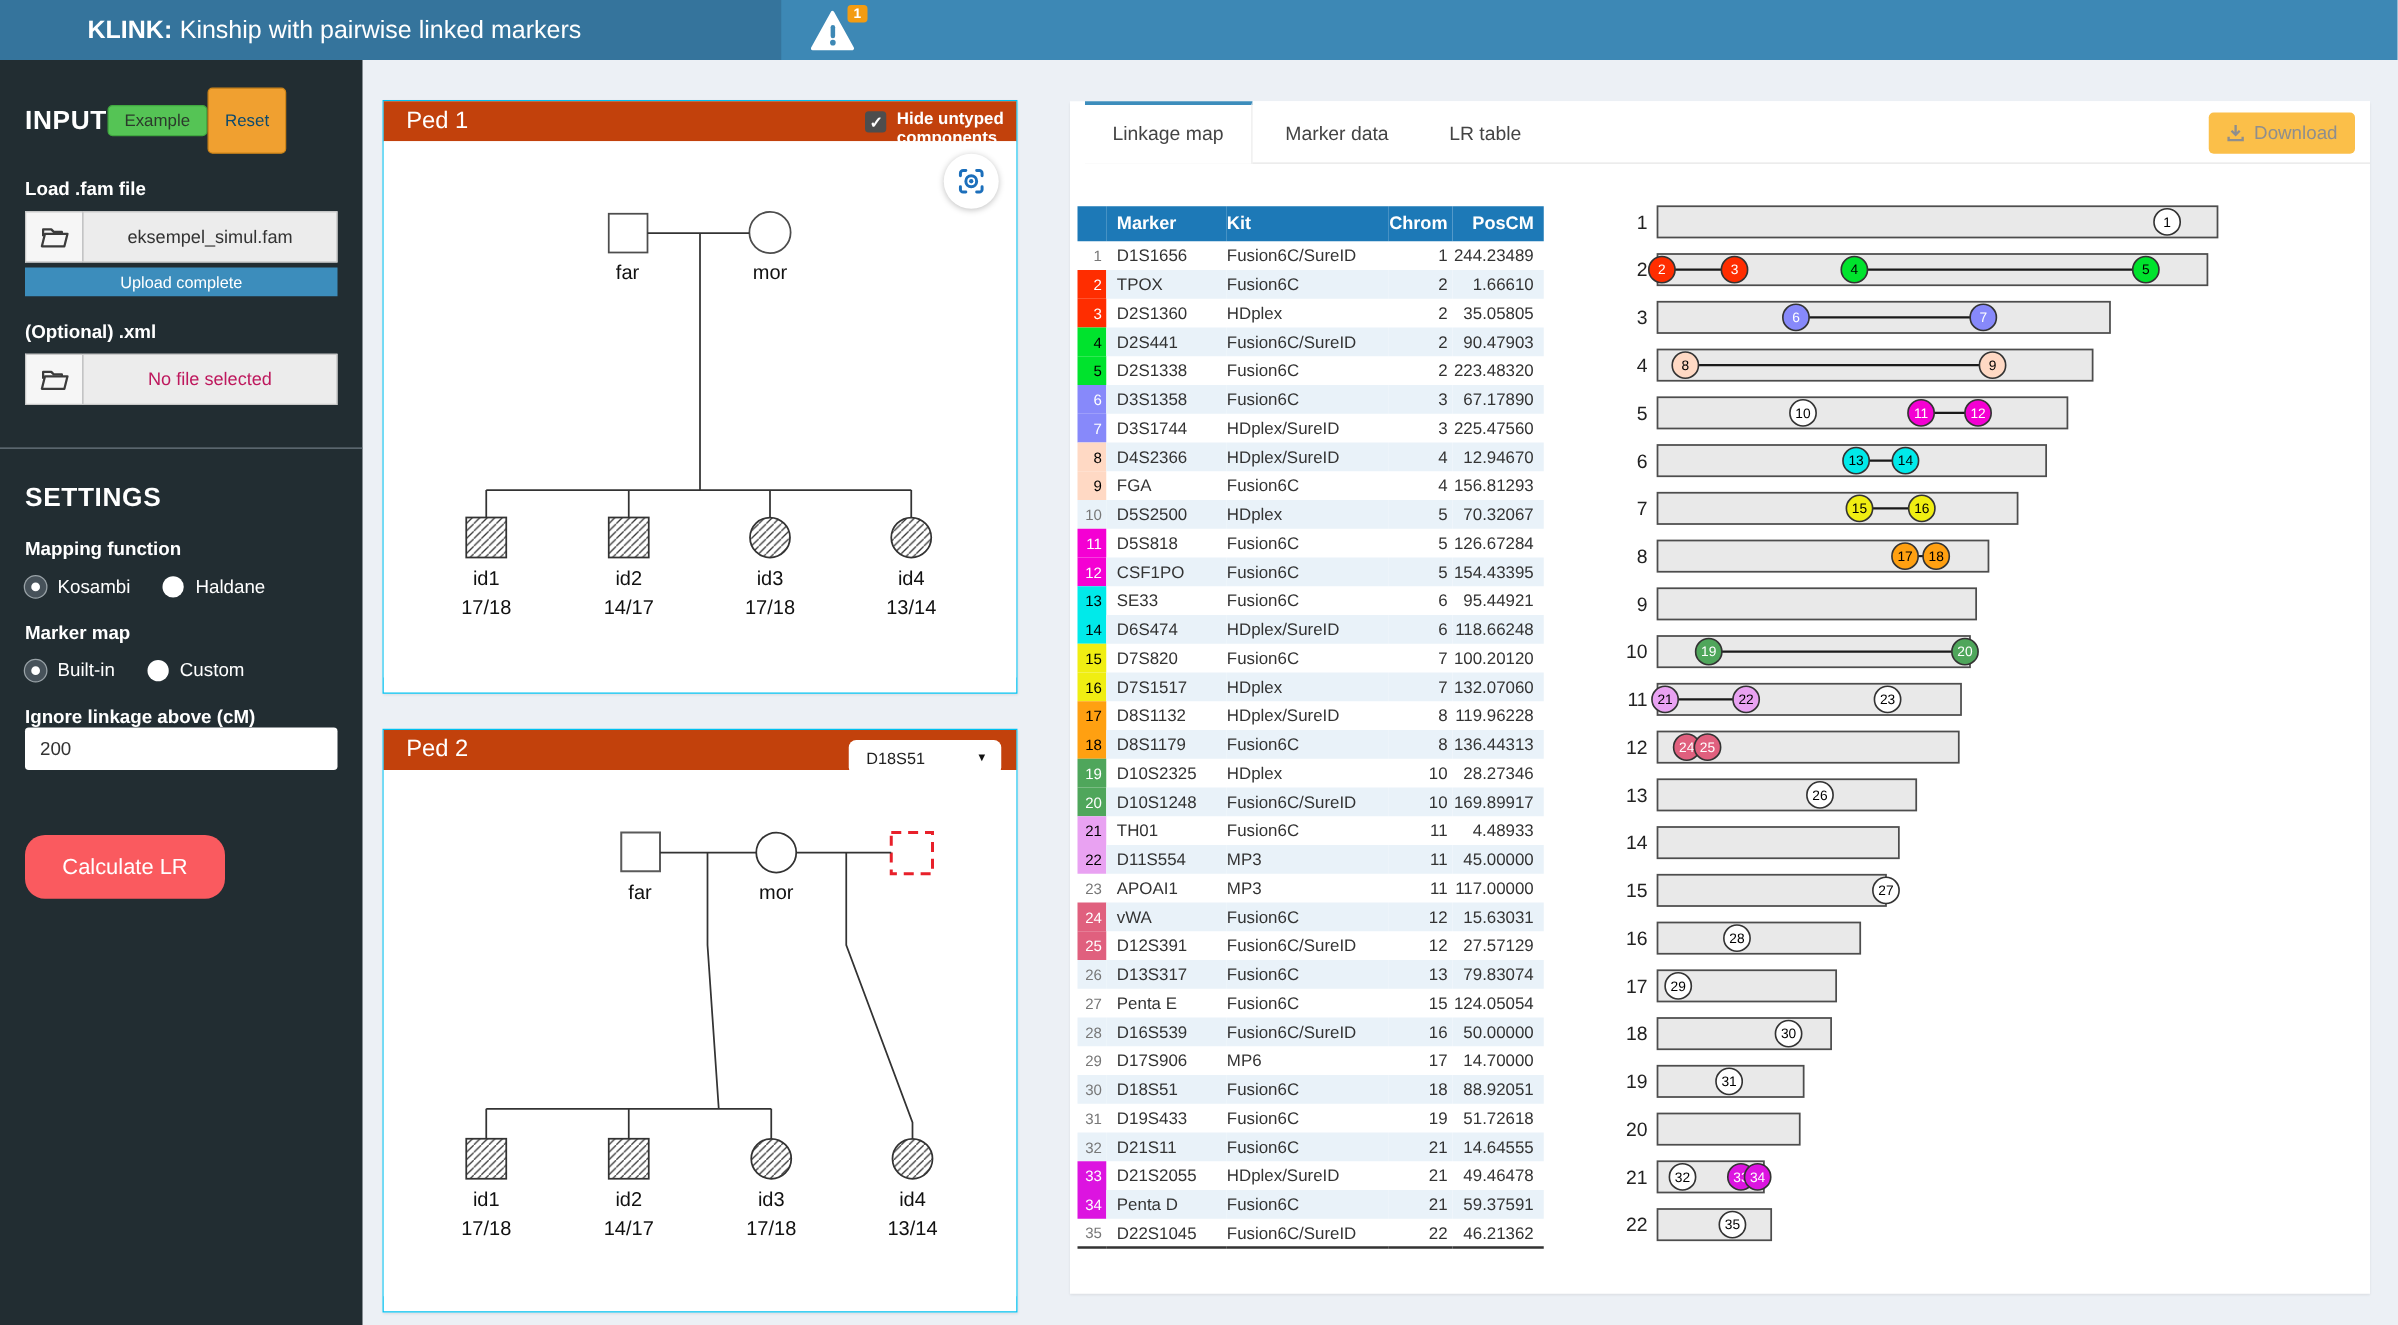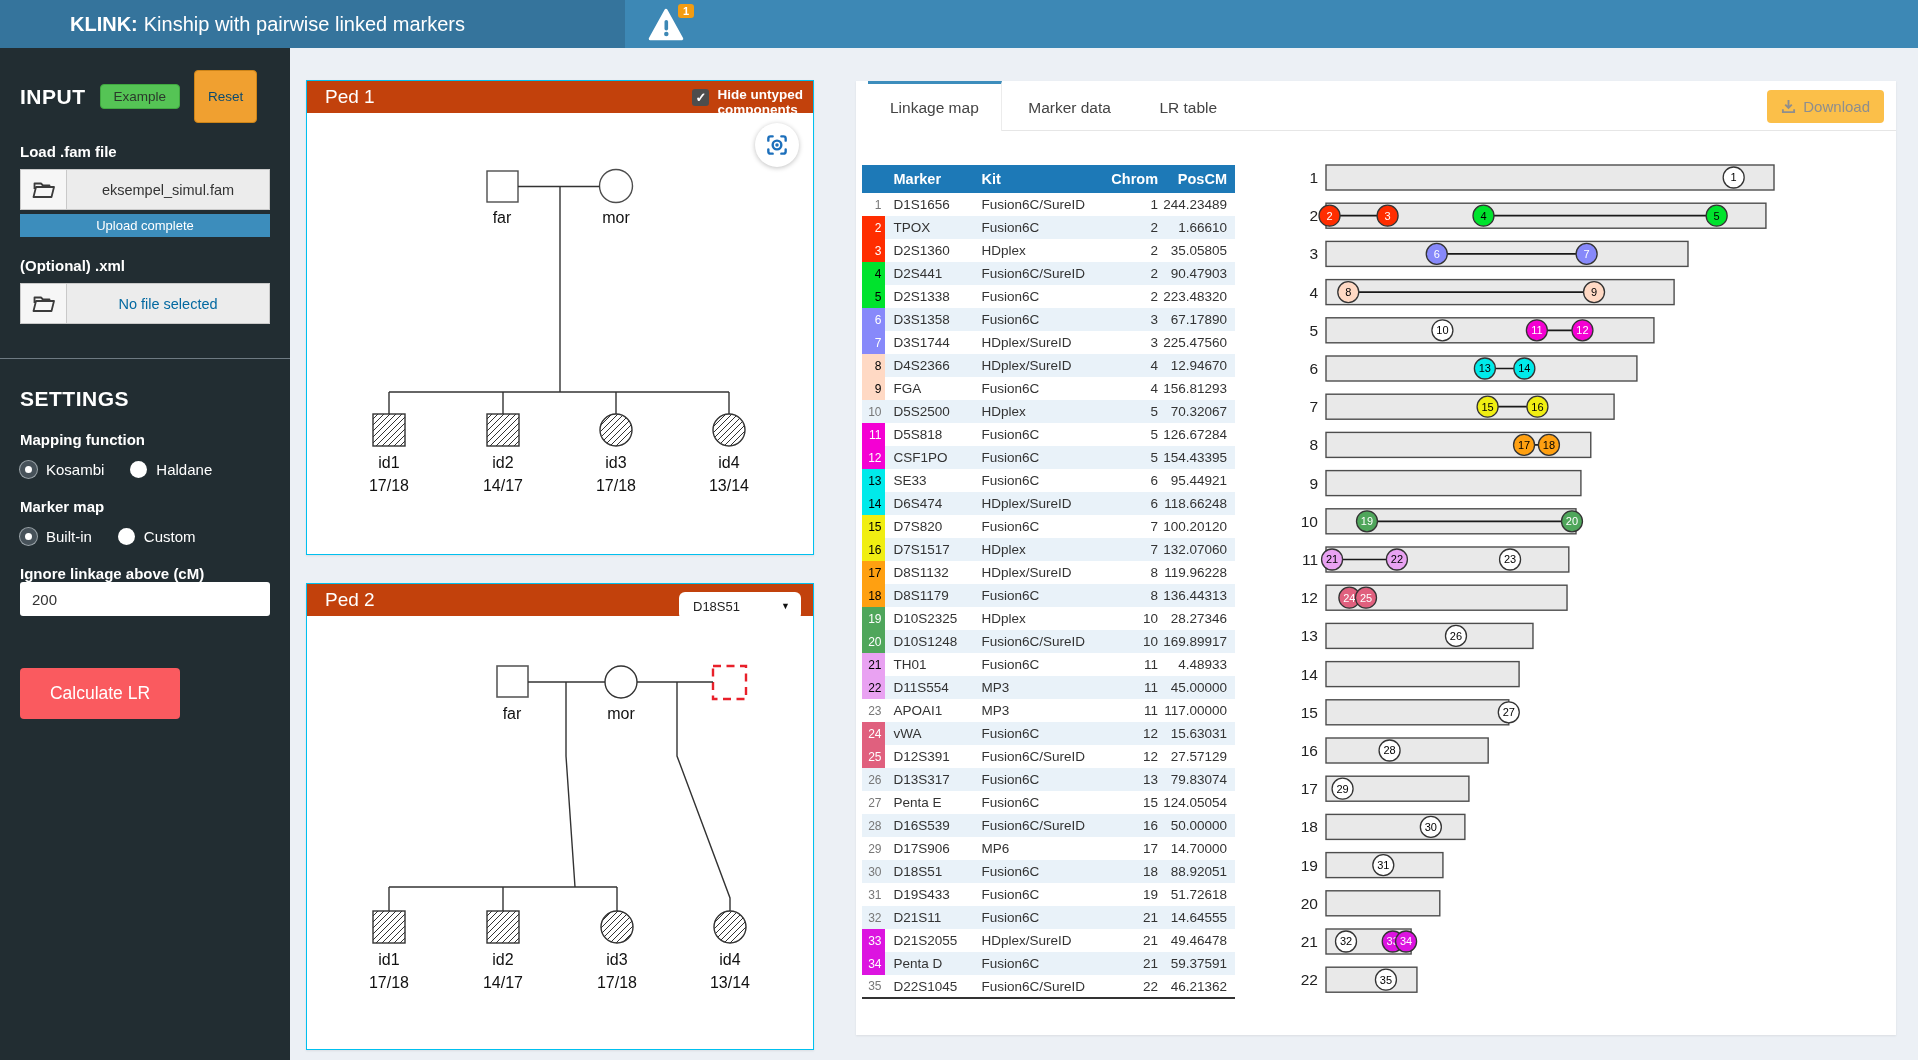--- a/index.html
+++ b/index.html
@@ -11,45 +11,45 @@
   .brand { position:absolute; left:0; top:0; width:625px; height:48px; background:#35749c;
     color:#fff; font-size:20px; display:flex; align-items:center; padding-left:70px; }
   .brand b { font-weight:bold; margin-right:6px; }
   .alert-wrap { position:absolute; left:648px; top:8px; width:40px; height:34px; }
   .alert-badge { position:absolute; right:-6px; top:-4px; background:#f39c12; color:#fff;
     font-size:11px; font-weight:bold; padding:1px 5px; border-radius:3px; }
 
   
   .sidebar { position:absolute; left:0; top:48px; width:290px; height:1012px; background:#222d32;
     color:#fff; padding:22px 20px; }
-  .sb-row { display:flex; align-items:center; gap:14px; }
+  .sb-row { display:flex; align-items:center; }
   .sb-h1 { font-size:21px; font-weight:bold; letter-spacing:.5px; }
   .btn-example { background:#55c455; border:1px solid #40a840; color:#2b3a2b; font-size:13.5px;
     border-radius:4px; padding:4px 13px; cursor:pointer; }
   .btn-reset { background:#f0a030; border:1px solid #cd8418; color:#0c4a6e; font-size:13.5px;
     border-radius:4px; padding:18px 13px; cursor:pointer; }
   .sb-label { font-size:15px; font-weight:bold; margin-top:20px; }
   .file-row { display:flex; height:41px; margin-top:9px; width:250px; }
   .folder-btn { width:46px; background:#f6f6f6; border:1px solid #c9c9c9; border-right:none;
     display:flex; align-items:center; justify-content:center; cursor:pointer; }
   .file-field { flex:1; background:#ececec; border:1px solid #c9c9c9; display:flex;
     align-items:center; justify-content:center; font-size:14.5px; color:#333; }
-  .file-field.placeholder { color:#0369a1; }
+  .file-field.placeholder { color:#be185d; }
   .progress-bar { width:250px; height:23px; background:#3c8dbc; color:#fff; font-size:13px;
     text-align:center; line-height:23px; margin-top:4px; }
   .sb-divider { border:none; border-top:1px solid #6e7a82; margin:34px -20px 0 -20px; }
   .radio-row { display:flex; align-items:center; gap:26px; margin-top:13px; font-size:15px; }
   .radio-opt { display:flex; align-items:center; gap:9px; cursor:pointer; }
   .radio-circle { width:17px; height:17px; border-radius:50%; background:#fff; flex:0 0 auto; }
   .radio-opt.checked .radio-circle { border:5px solid #47525a; box-shadow:0 0 0 1px #9aa3a8; }
   .num-input { width:250px; height:34px; border:none; border-radius:3px;
     background:#fff; color:#333; font-size:15px; padding:0 12px;
     font-family:"Liberation Sans", sans-serif; }
   .btn-calc { margin-top:52px; width:160px; height:51px; background:#fa5a5f; color:#fff;
-    border:none; border-radius:4px; font-size:17.5px; cursor:pointer;
+    border:none; border-radius:16px; font-size:17.5px; cursor:pointer;
     font-family:"Liberation Sans", sans-serif; }
 
   
   .ped-card { position:absolute; left:306px; width:508px; background:#fff;
     border:1px solid #00c0ef; box-shadow:0 1px 2px rgba(0,0,0,.08); }
   .ped-head { background:#c2410c; color:#fff; height:32px; display:flex; align-items:center;
     padding:0 18px; font-size:19px; position:relative; }
   .ped-body { position:relative; background:#fff; }
   .chk-wrap { position:absolute; right:10px; top:6px; display:flex; gap:8px; align-items:flex-start; }
   .chk-box { width:17px; height:17px; background:#4d4d4d; border-radius:3px; color:#fff;

